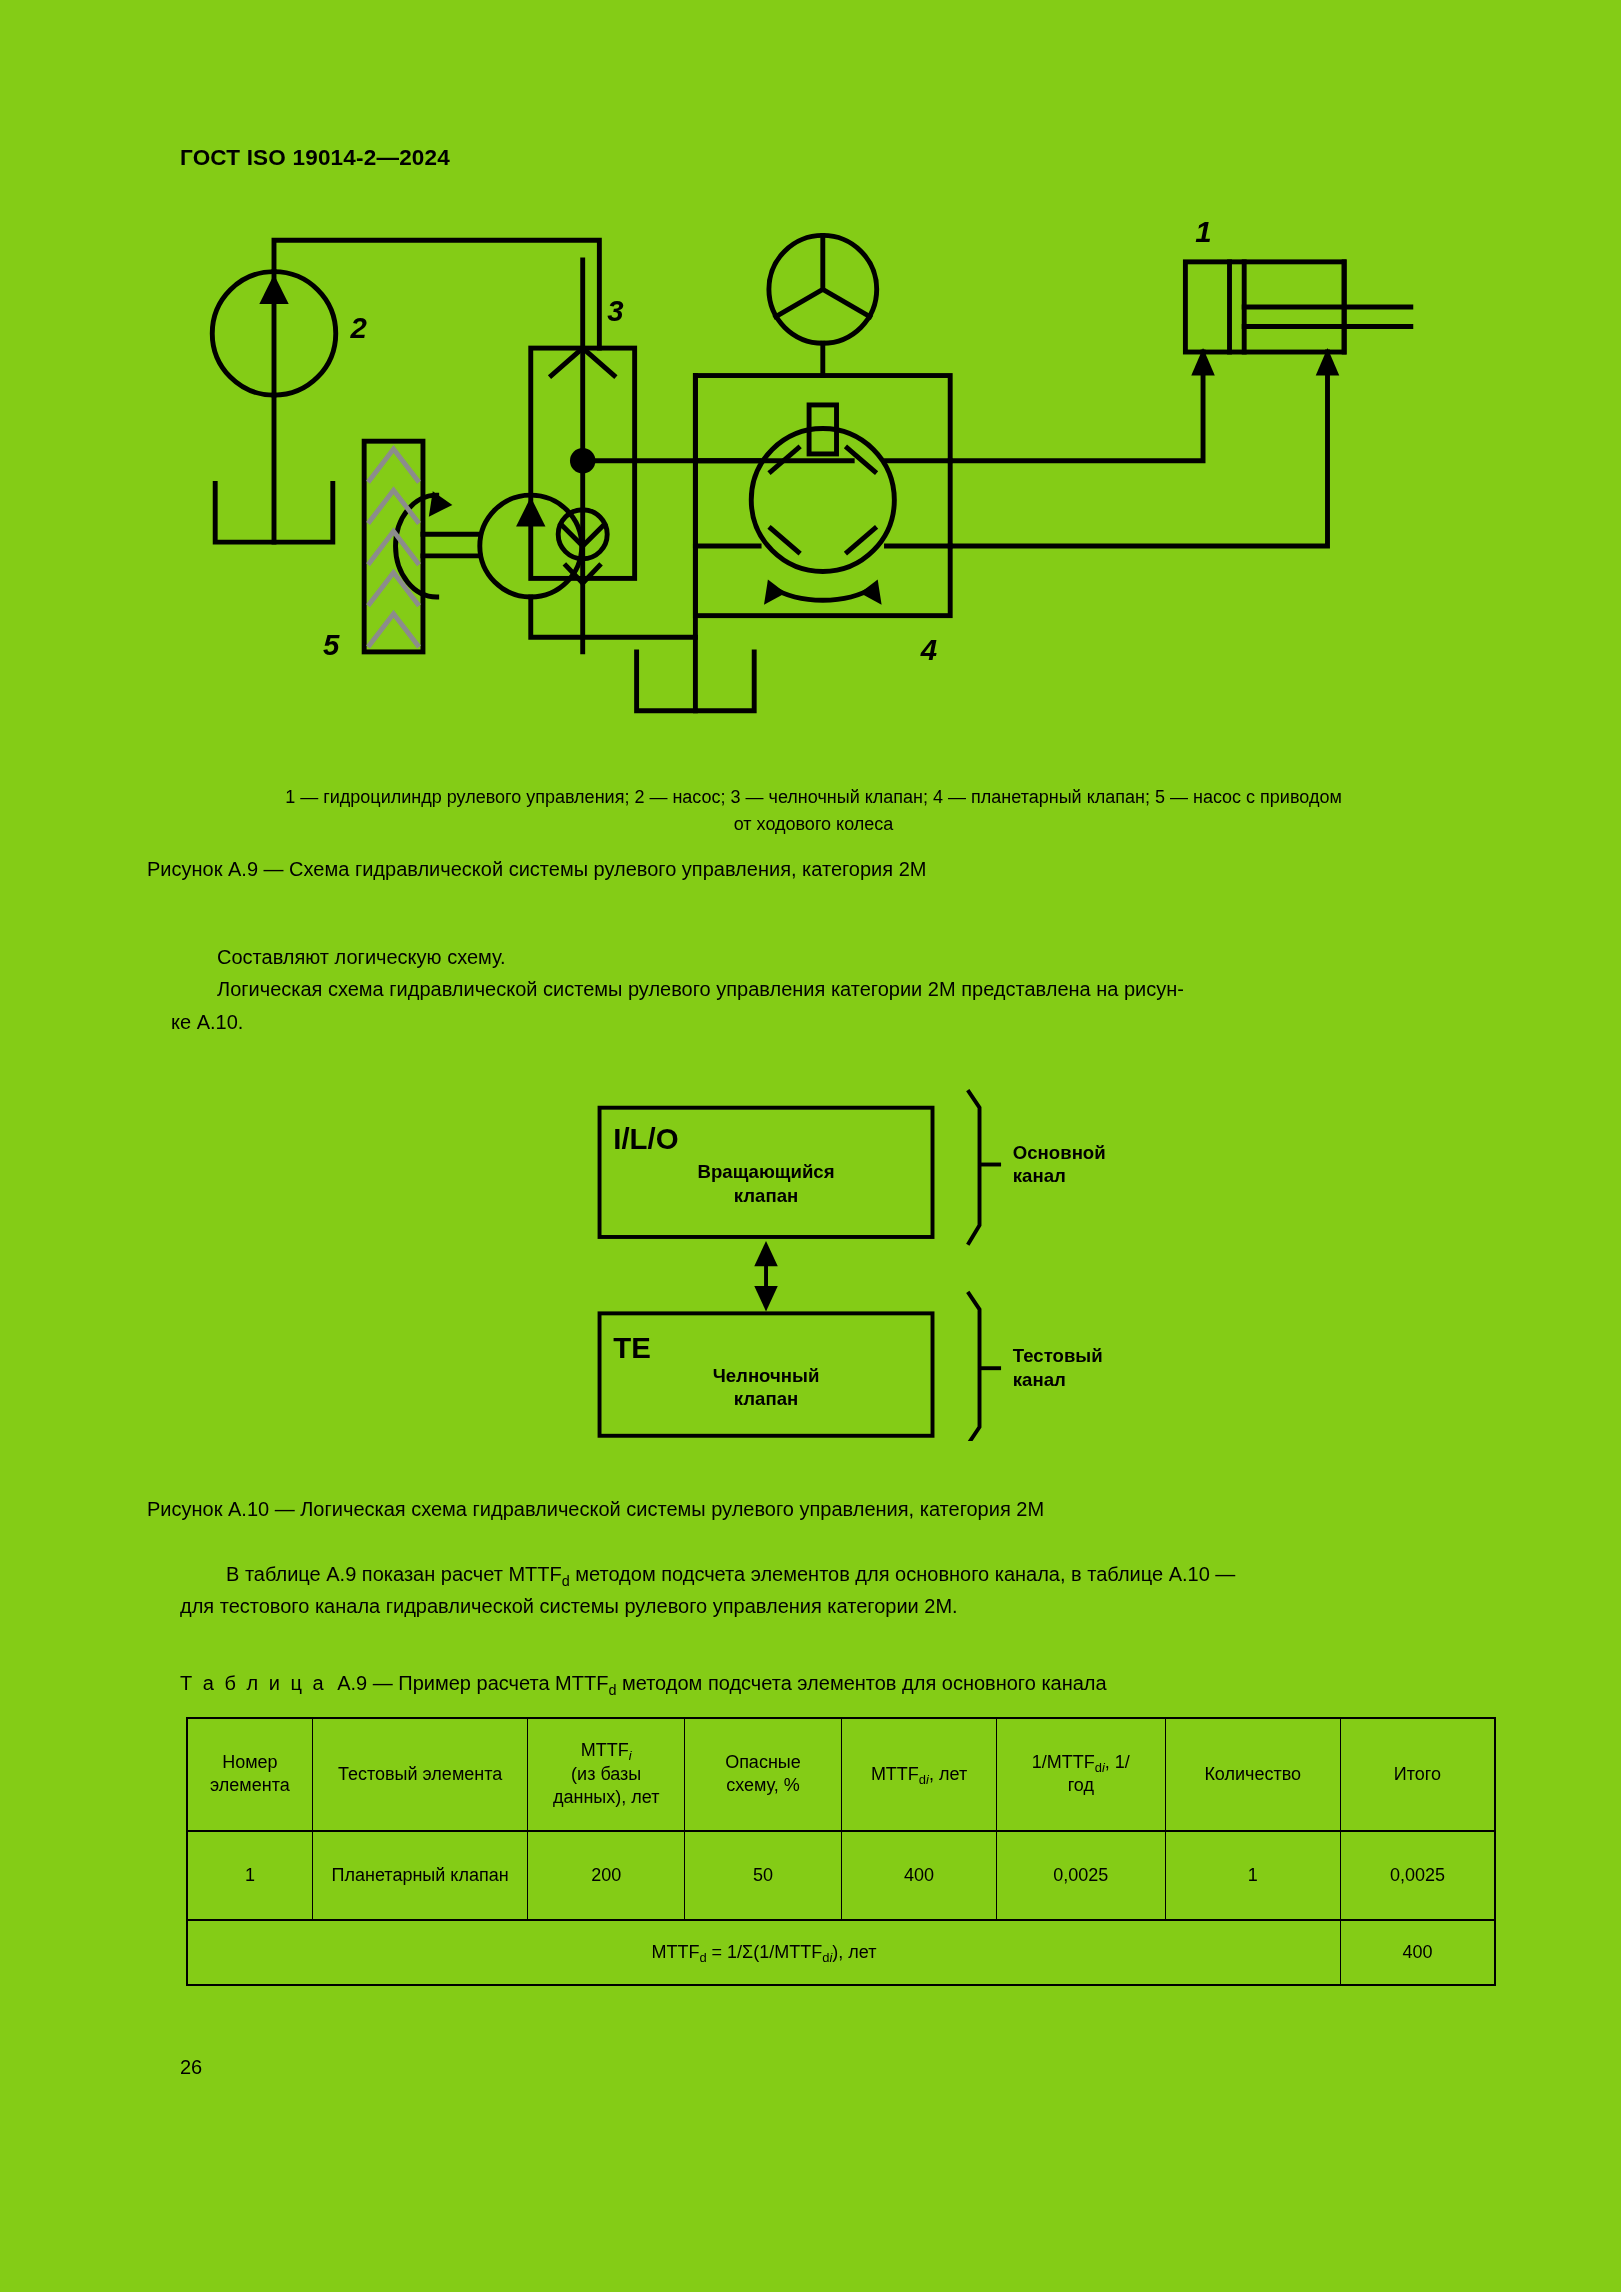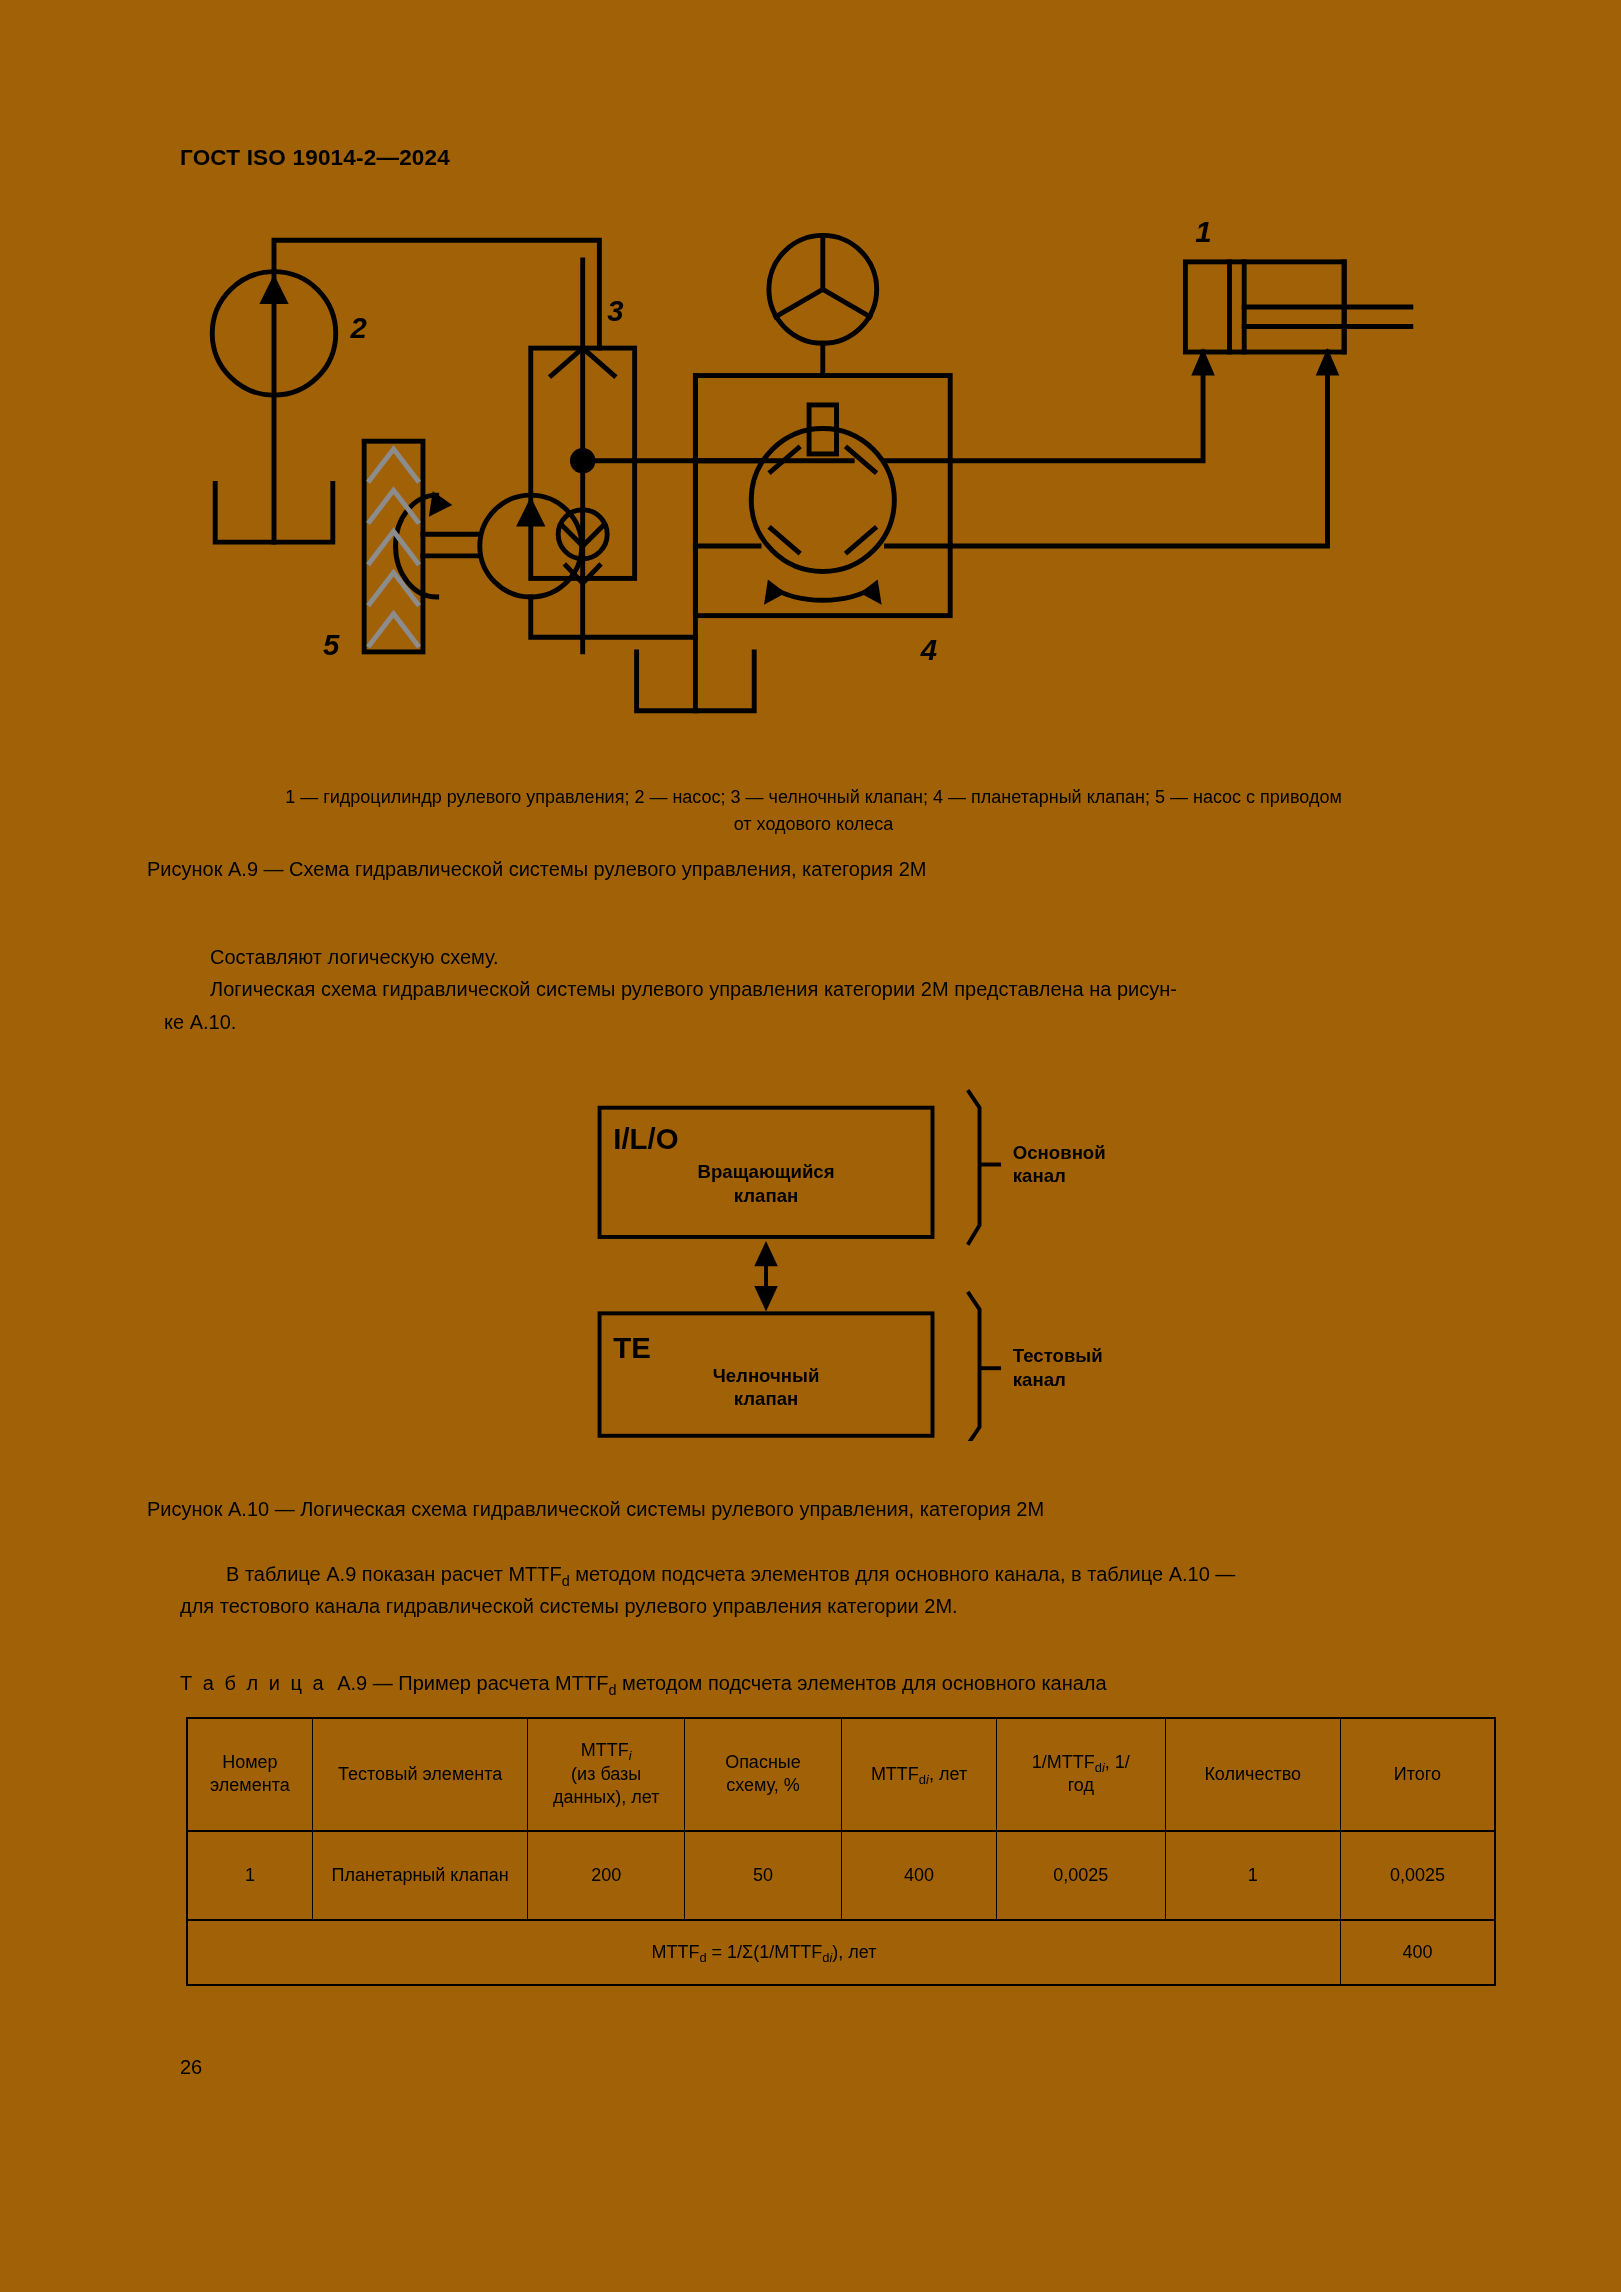--- a/index.html
+++ b/index.html
@@ -9,21 +9,21 @@
   }
   body {
     font-family: "Liberation Sans", sans-serif;
     color: #000000;
   }
   .page {
     position: relative;
     width: 1621px;
     height: 2293px;
     margin: 0 auto;
-    background: #a16207;
+    background: #84cc16;
     overflow: hidden;
   }
   .header {
     position: absolute;
     left: 180px;
     top: 145px;
     font-size: 22.5px;
     font-weight: bold;
     letter-spacing: 0.2px;
   }
@@ -51,21 +51,21 @@
     font-size: 20px;
   }
   #fig1-caption { top: 858px; }
   #fig2-caption { top: 1498px; }
   .body-text {
     position: absolute;
     font-size: 20px;
     line-height: 1.62;
   }
   #para1 {
-    left: 164px;
+    left: 171px;
     top: 941px;
     width: 1261px;
   }
   #para1 p { margin: 0; }
   #para1 .indent { text-indent: 46px; }
   .justify { text-align: justify; text-align-last: left; }
   #para2 {
     left: 180px;
     top: 1558px;
     width: 1261px;

